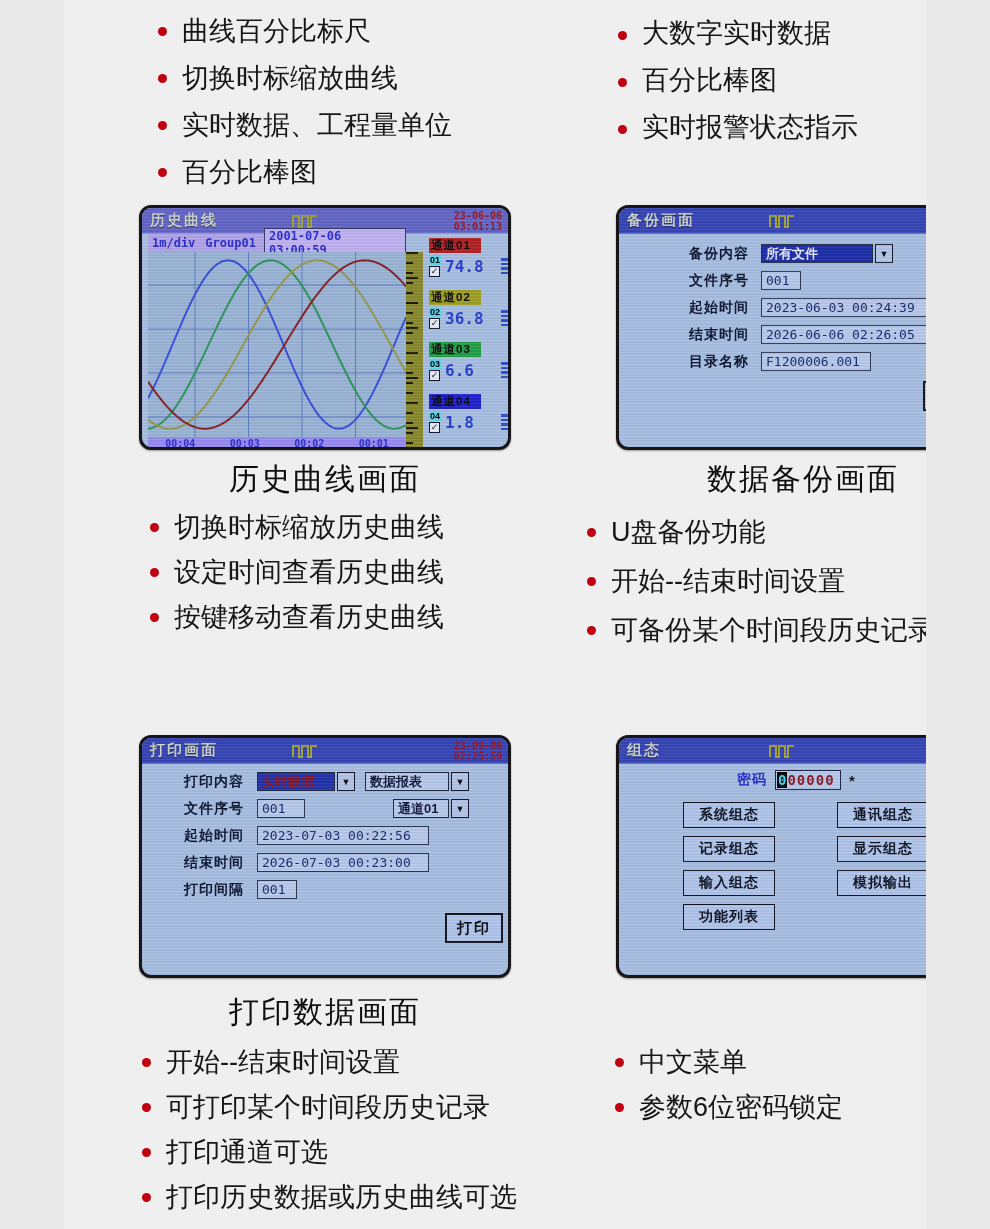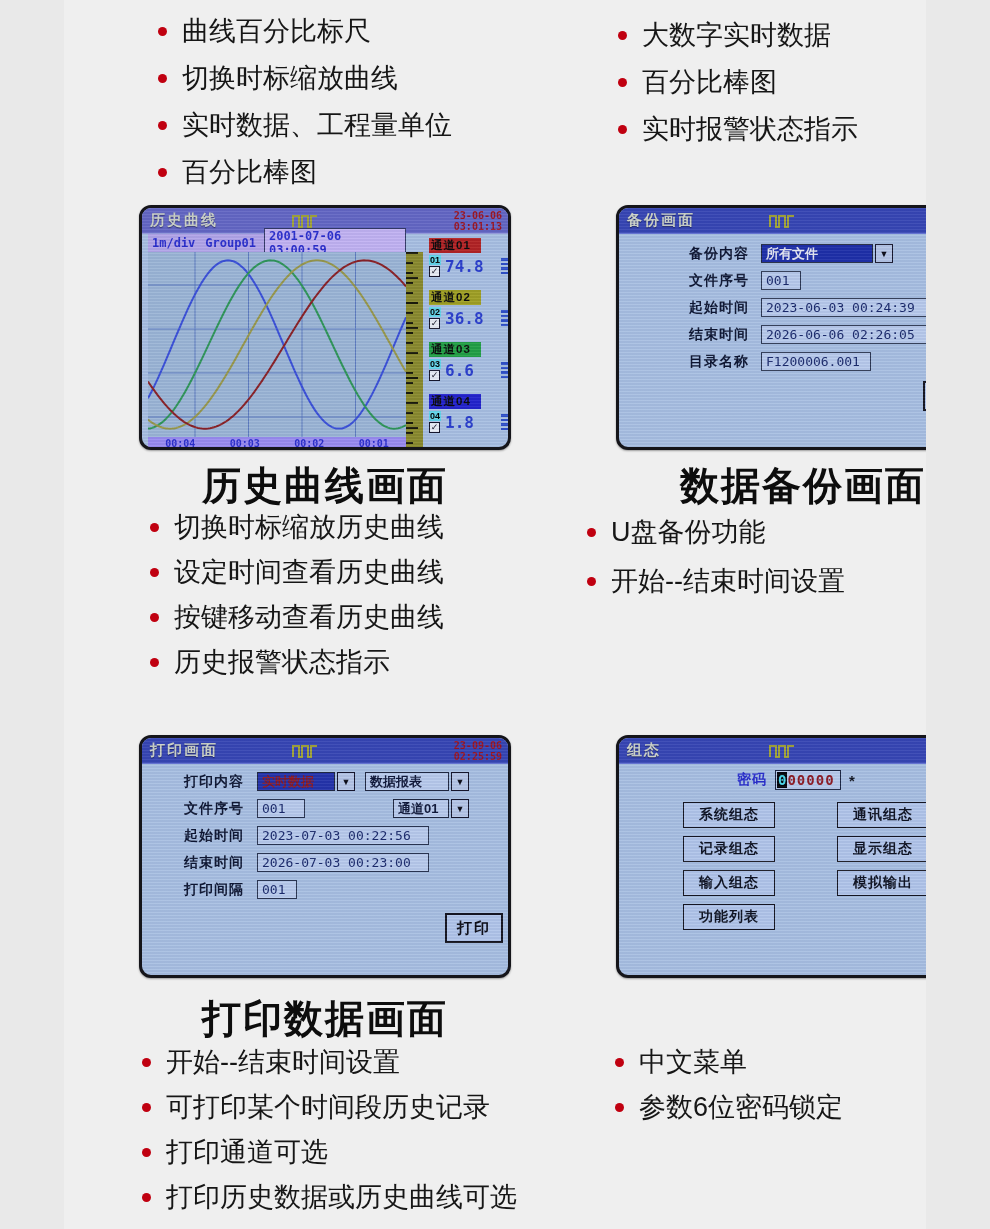--- a/index.html
+++ b/index.html
@@ -5,27 +5,27 @@
   * { margin:0; padding:0; box-sizing:border-box; }
   html,body { background:#e9e9e9; }
   body { font-family:"Liberation Sans","DejaVu Sans",sans-serif; }
   #page { position:relative; width:862px; height:1229px; background:#efefef; overflow:hidden; margin:0 auto; }
 
   
   ul.features { list-style:none; position:absolute; }
   ul.features li { position:relative; padding-left:30px; font-size:27px; color:#161616; white-space:nowrap; }
   ul.features li::before { content:""; position:absolute; left:6px; top:calc(50% - 5px); width:9px; height:9px; border-radius:50%; background:#c00010; }
   #list-top-left     { left:88px;  top:8px; }    #list-top-left li     { line-height:47px; }
-  #list-top-right    { left:548px; top:12px; }   #list-top-right li    { line-height:47px; }
+  #list-top-right    { left:548px; top:12px;font-family:Liberation Mono, monospace; }   #list-top-right li    { line-height:47px; }
   #list-mid-left     { left:80px;  top:505px; }  #list-mid-left li     { line-height:45px; }
   #list-mid-right    { left:517px; top:508px; }  #list-mid-right li    { line-height:49px; }
   #list-bottom-left  { left:72px;  top:1040px; } #list-bottom-left li  { line-height:45px; }
   #list-bottom-right { left:545px; top:1040px; } #list-bottom-right li { line-height:45px; }
 
-  .caption { position:absolute; font-size:39px; font-weight:bold; color:#0d0d0d; text-align:center; letter-spacing:2px; }
+  .caption { position:absolute; font-size:30px; font-weight:normal; color:#0d0d0d; text-align:center; letter-spacing:2px; }
   #cap-history { left:75px;  width:372px; top:459px; }
   #cap-backup  { left:552px; width:374px; top:459px; }
   #cap-print   { left:75px;  width:372px; top:992px; }
   #cap-config  { left:552px; width:374px; top:992px; }
 
   
   .screen { position:absolute; background:#a9c0e2; border:3px solid #15151a; border-radius:12px; overflow:hidden;
             box-shadow:0 1px 2px rgba(0,0,0,.35); }
   .screen::after { content:""; position:absolute; inset:0; pointer-events:none;
             background:repeating-linear-gradient(180deg, rgba(255,255,255,.06) 0 1px, rgba(10,20,80,.05) 1px 3px); }
@@ -268,25 +268,25 @@
     <div class="action-btn" style="right:6px; top:173px">备份</div>
   </div>
 
   <div class="caption" id="cap-history">历史曲线画面</div>
   <div class="caption" id="cap-backup">数据备份画面</div>
 
   <ul class="features" id="list-mid-left">
     <li>切换时标缩放历史曲线</li>
     <li>设定时间查看历史曲线</li>
     <li>按键移动查看历史曲线</li>
-    <li>历史报警状态指示</li>
   </ul>
   <ul class="features" id="list-mid-right">
     <li>U盘备份功能</li>
     <li>开始--结束时间设置</li>
+    <li>可备份某个时间段历史记录</li>
   </ul>
 
   <div class="screen" id="scr-print">
     <div class="titlebar blue">
       <span class="tb-title">打印画面</span>
       <span class="wave-icon">
         <svg width="26" height="14" viewBox="0 0 26 14">
             <path d="M1,13 V2 H7 V13 H10 V2 H16 V13 H19 V2 H25" fill="none" stroke="#a2a438" stroke-width="2"></path>
           </svg>
       </span>

